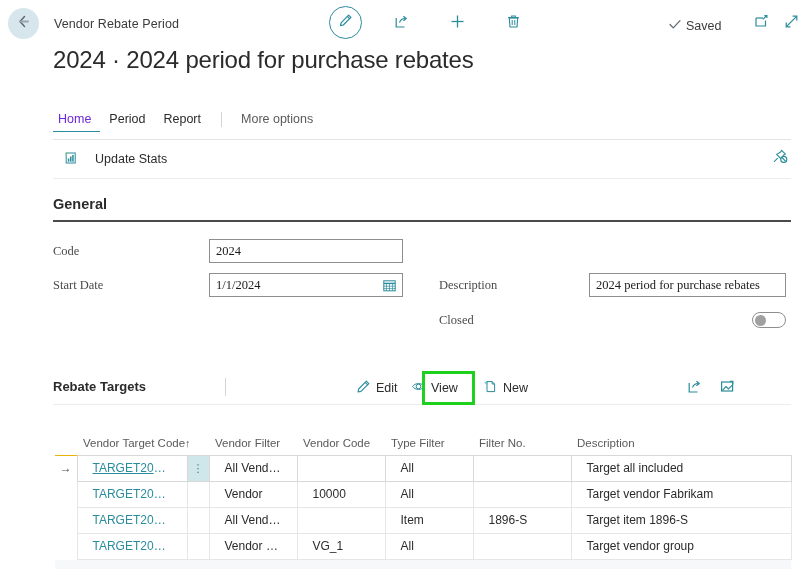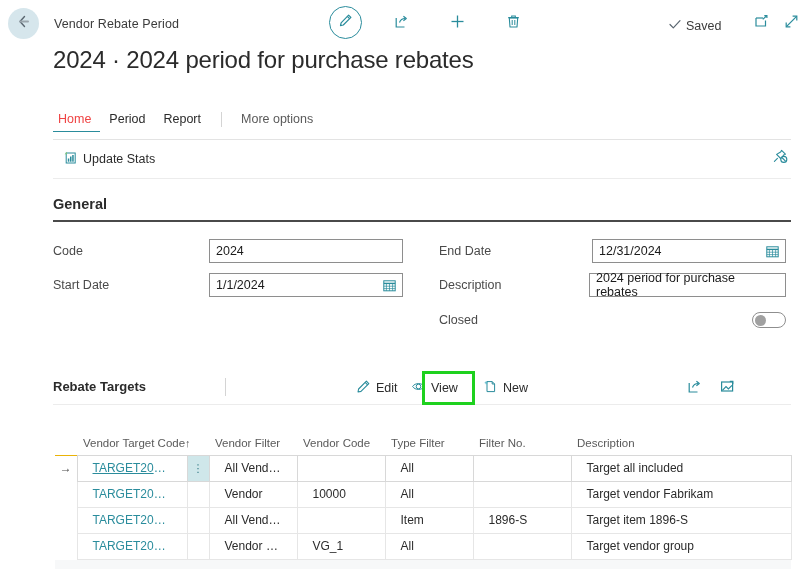--- a/index.html
+++ b/index.html
@@ -45,43 +45,43 @@
     letter-spacing: -.2px; white-space: nowrap;
   }
 
   
   .tabs {
     position: absolute; left: 53px; top: 110px; width: 738px; height: 26px;
     display: flex; align-items: flex-start; font-size: 12.5px;
   }
   .tab { color: #2b2b2b; padding: 2px 9px 5px 9px; cursor: pointer; white-space: nowrap; }
   .tab:first-child { padding-left: 5px; }
-  .tab.active { color: #ef4444; border-bottom: 1.6px solid #2a8c9c; }
+  .tab.active { color: #6d28d9; border-bottom: 1.6px solid #2a8c9c; }
   .tab-sep { width: 1px; height: 15px; background: #d4d4d4; margin: 2px 10px 0 11px; }
   .tab.more { color: #5a5a5a; }
   .tabs-rule { position: absolute; left: 53px; top: 139px; width: 738px; height: 1px; background: #e3e3e3; }
 
   
   .actionbar { position: absolute; left: 53px; top: 146px; width: 738px; height: 28px; }
   .action {
     position: absolute; top: 0; height: 26px; display: flex; align-items: center;
-    gap: 5px; font-size: 12.5px; color: #2b2b2b; cursor: pointer; white-space: nowrap;
+    gap: 17px; font-size: 12.5px; color: #2b2b2b; cursor: pointer; white-space: nowrap;
   }
   .pin-btn { position: absolute; right: 0; top: 1px; width: 22px; height: 22px; cursor: pointer;
              display: flex; align-items: center; justify-content: center; }
   .actionbar-rule { position: absolute; left: 53px; top: 178px; width: 738px; height: 1px; background: #ececec; }
 
   
   .sec-title {
     position: absolute; left: 53px; top: 196px;
     font-size: 14.5px; font-weight: bold; color: #2b2b2b;
   }
   .sec-rule { position: absolute; left: 53px; top: 220px; width: 738px; height: 1.5px; background: #4a4a4a; }
 
-  .field { position: absolute; height: 24px; display: flex; align-items: center; }
+  .field { position: absolute; height: 24px; display: flex; align-items: center; font-family: Liberation Serif, serif; }
   .flabel { font-size: 12.5px; color: #4a4a4a; white-space: nowrap; }
   .leader {
     flex: 1; margin: 0 5px; height: 12px;
     background-image: radial-gradient(circle, #9a9a9a 0.7px, transparent 0.9px);
     background-size: 4px 12px; background-position: 0 7px; background-repeat: repeat-x;
     align-self: center;
   }
   .fbox {
     border: 1px solid #8e8e8e; background: #fff; height: 24px;
     display: flex; align-items: center; padding: 0 6px;
@@ -285,38 +285,20 @@
           <line x1="4.4" y1="5.6" x2="4.4" y2="12.8" stroke="#2a8c9c" stroke-width=".7"></line>
           <line x1="7.5" y1="5.6" x2="7.5" y2="12.8" stroke="#2a8c9c" stroke-width=".7"></line>
           <line x1="10.6" y1="5.6" x2="10.6" y2="12.8" stroke="#2a8c9c" stroke-width=".7"></line>
           <line x1="1.8" y1="8.2" x2="13.2" y2="8.2" stroke="#2a8c9c" stroke-width=".7"></line>
           <line x1="1.8" y1="10.6" x2="13.2" y2="10.6" stroke="#2a8c9c" stroke-width=".7"></line>
         </svg>
       </span>
     </span>
   </div>
 
-  <div class="field" style="left:439px; top:239px; width:347px;">
-    <span class="flabel">End Date</span>
-    <span class="leader"></span>
-    <span class="fbox" style="width:194px;">
-      <span>12/31/2024</span>
-      <span class="cal">
-        <svg width="15" height="15" viewBox="0 0 15 15">
-          <rect x="1.8" y="2.8" width="11.4" height="10" fill="none" stroke="#2a8c9c" stroke-width="1"></rect>
-          <line x1="1.8" y1="5.4" x2="13.2" y2="5.4" stroke="#2a8c9c" stroke-width="1.4"></line>
-          <line x1="4.4" y1="5.6" x2="4.4" y2="12.8" stroke="#2a8c9c" stroke-width=".7"></line>
-          <line x1="7.5" y1="5.6" x2="7.5" y2="12.8" stroke="#2a8c9c" stroke-width=".7"></line>
-          <line x1="10.6" y1="5.6" x2="10.6" y2="12.8" stroke="#2a8c9c" stroke-width=".7"></line>
-          <line x1="1.8" y1="8.2" x2="13.2" y2="8.2" stroke="#2a8c9c" stroke-width=".7"></line>
-          <line x1="1.8" y1="10.6" x2="13.2" y2="10.6" stroke="#2a8c9c" stroke-width=".7"></line>
-        </svg>
-      </span>
-    </span>
-  </div>
 
   <div class="field" style="left:439px; top:273px; width:347px;">
     <span class="flabel">Description</span>
     <span class="leader"></span>
     <span class="fbox" style="width:197px;" placeholder="">2024 period for purchase rebates</span>
   </div>
 
   <div class="field" style="left:439px; top:308px; width:347px;">
     <span class="flabel">Closed</span>
     <span class="leader" style="max-width:105px;"></span>

